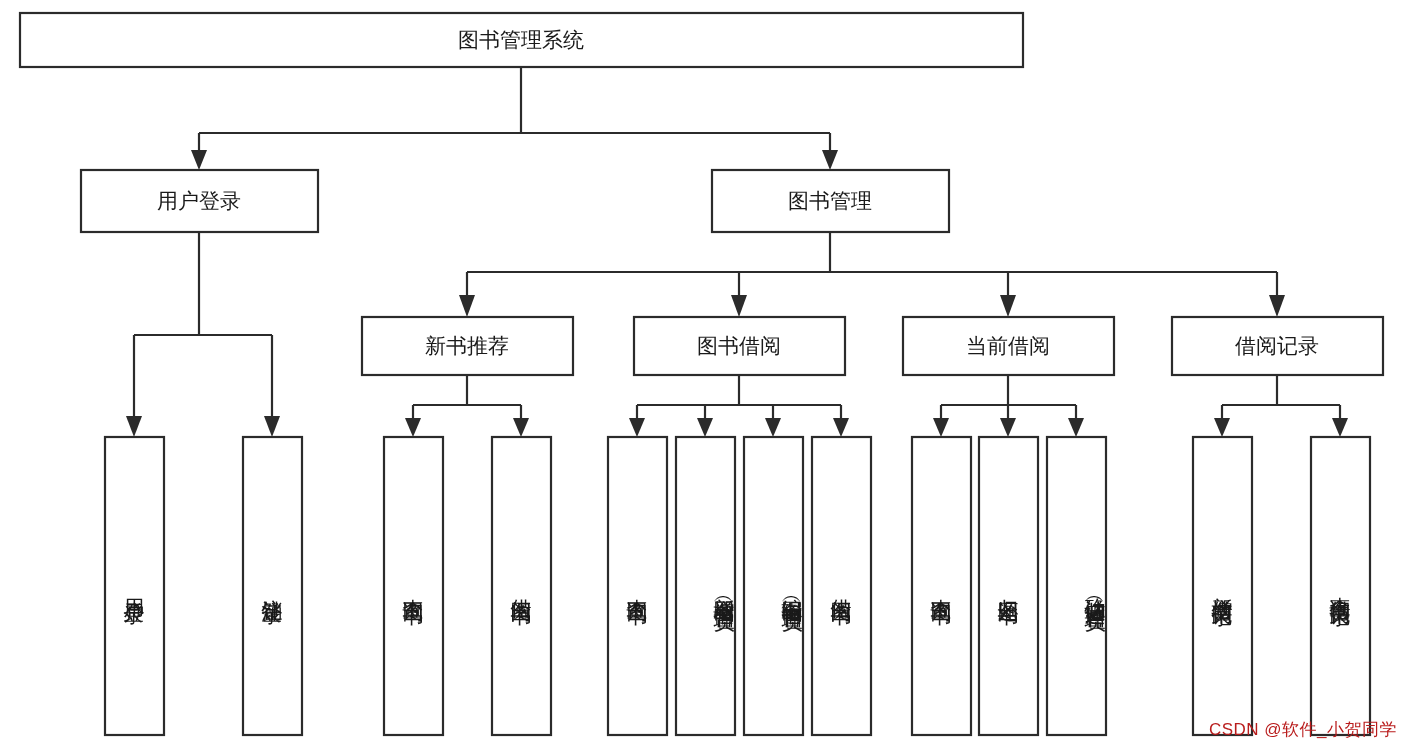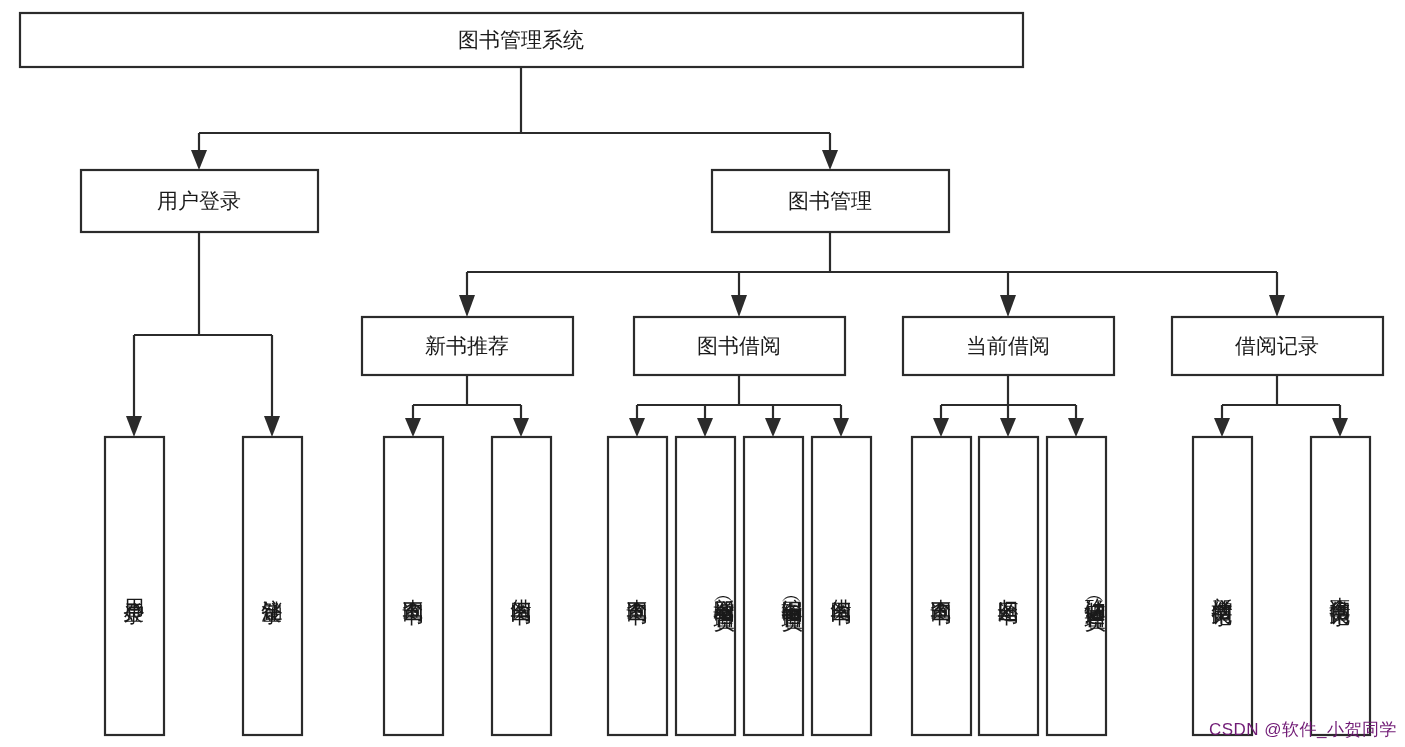--- a/index.html
+++ b/index.html
@@ -58,21 +58,21 @@
     justify-content: center;
     text-align: center;
     user-select: none;
   }
   .watermark {
     position: absolute;
     right: 8px;
     bottom: 6px;
     font-family: "Liberation Sans", "DejaVu Sans", sans-serif;
     font-size: 17px;
-    color: #701a75;
+    color: #b91c1c;
     letter-spacing: 0.5px;
     white-space: nowrap;
     margin-left: 40px;
   }
 </style>
 </head>
 <body>
 
 <div id="canvas-wrap">
 

